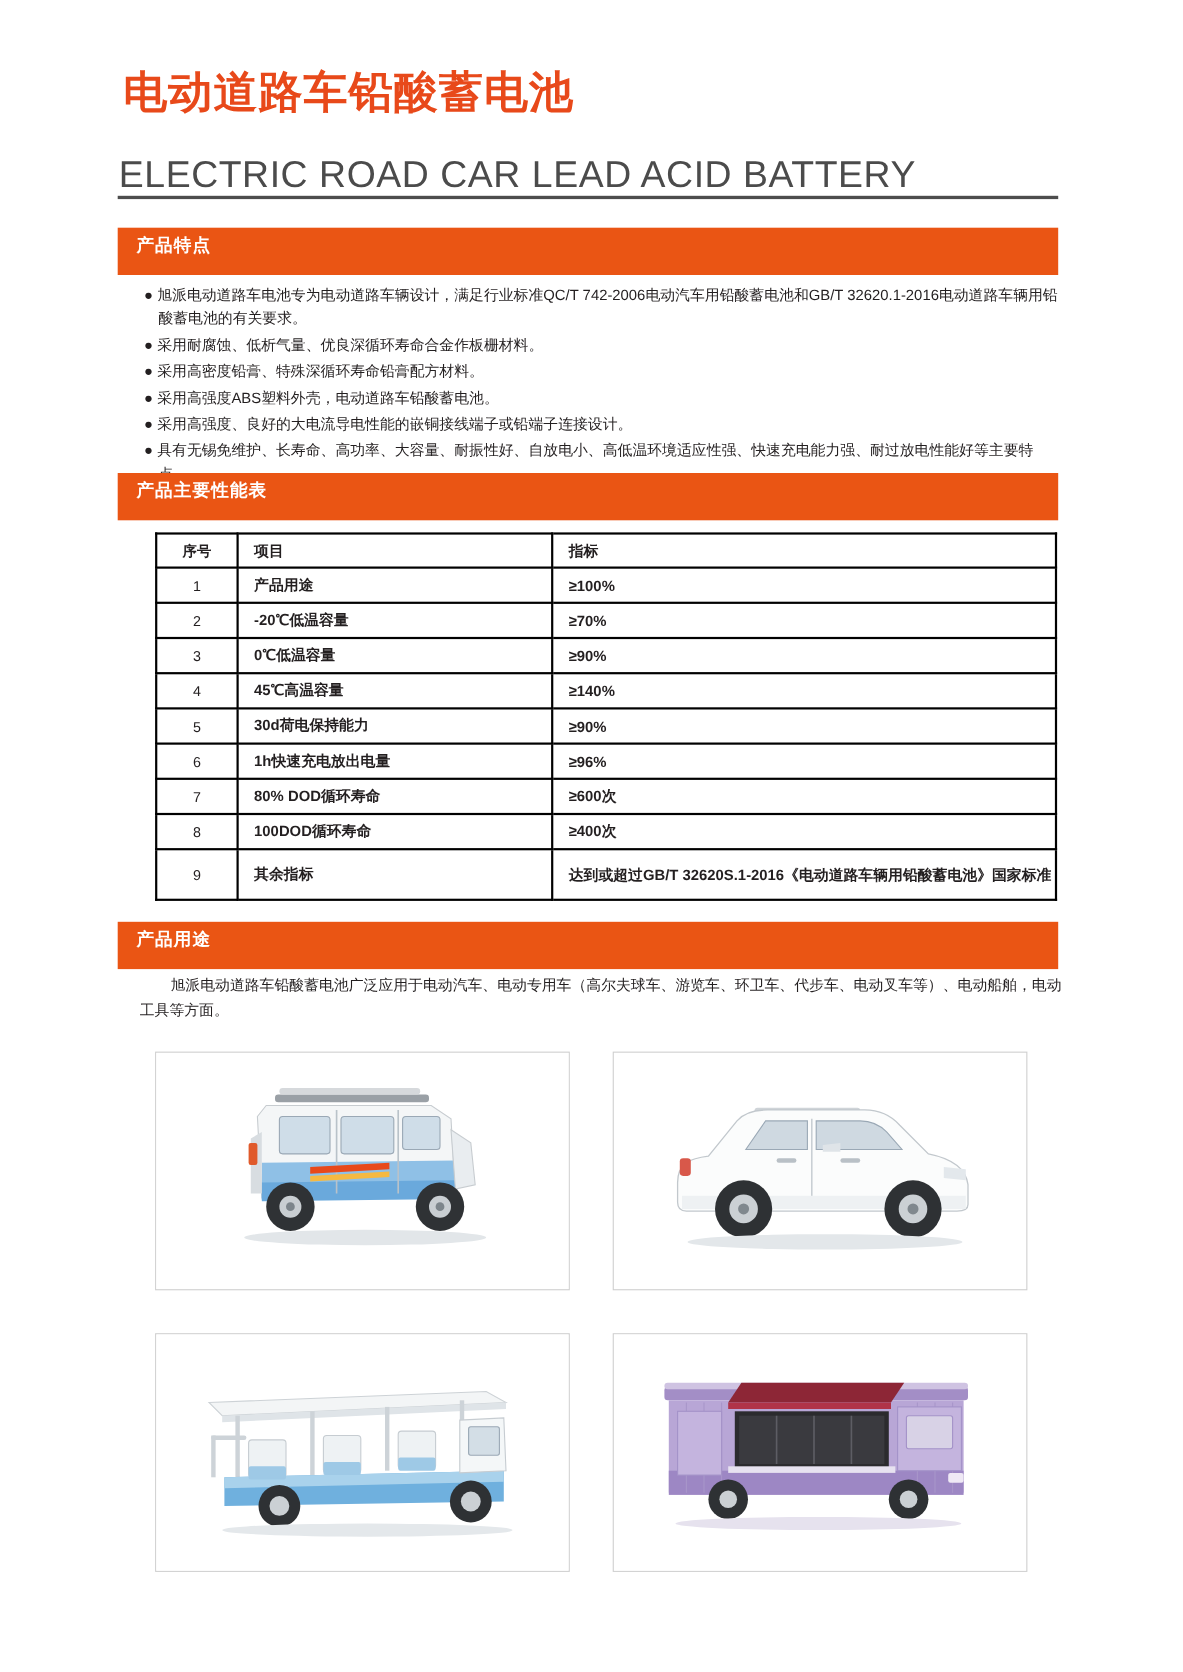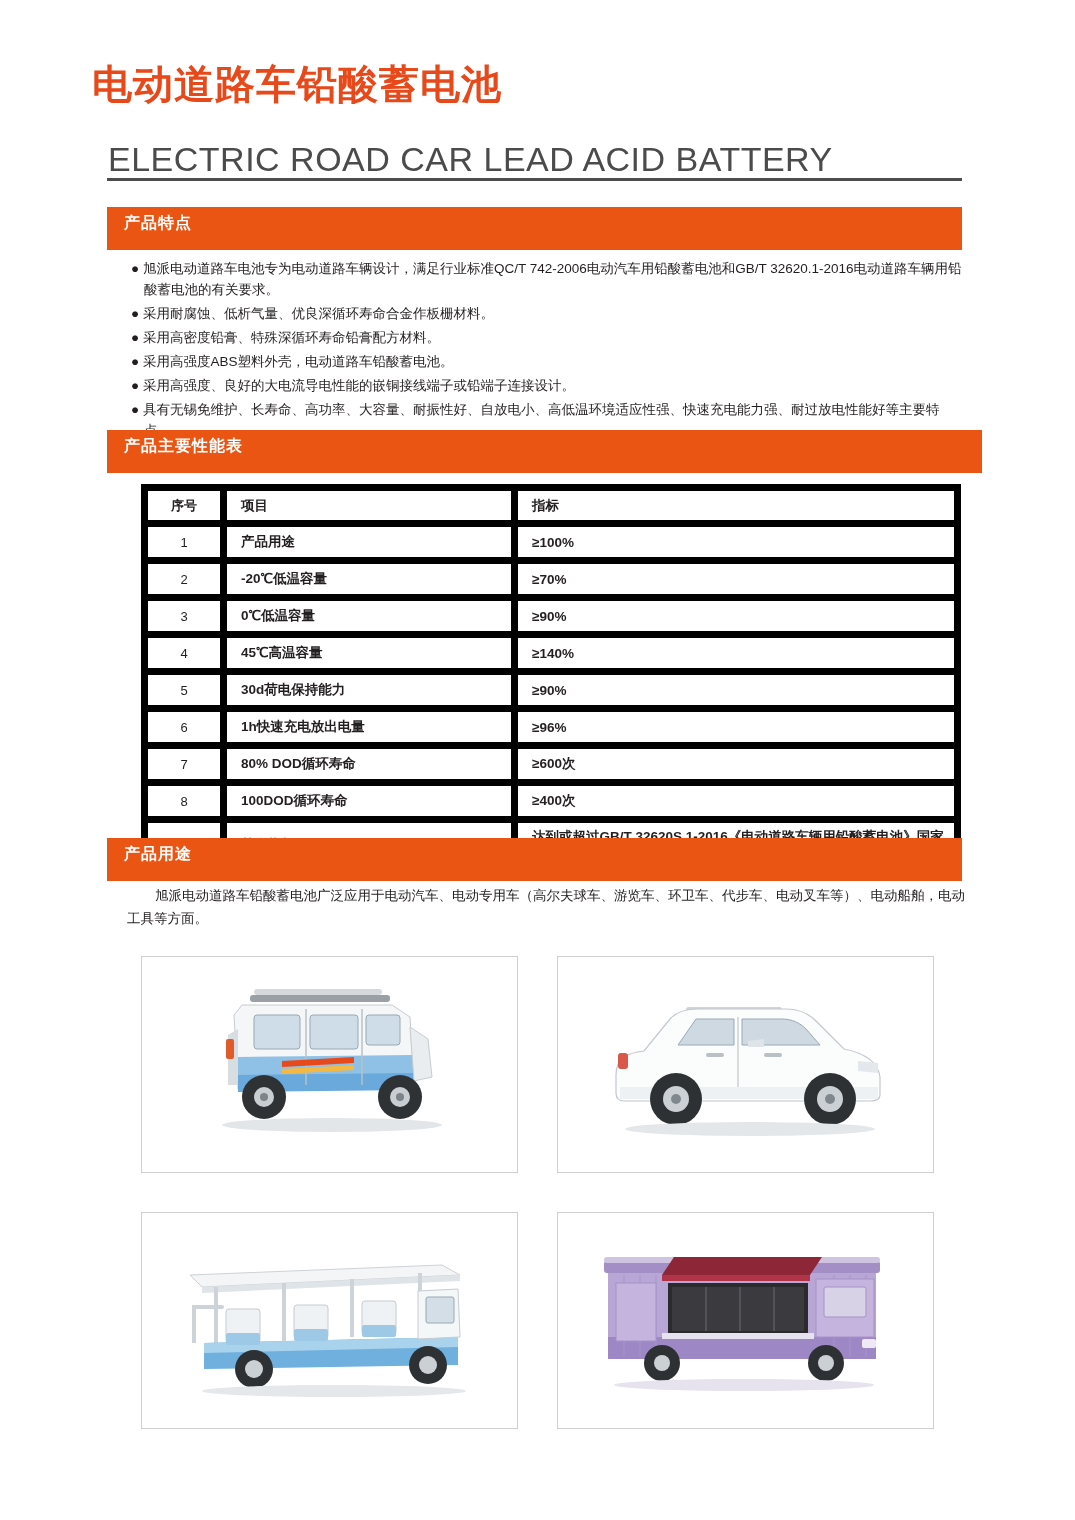--- a/index.html
+++ b/index.html
@@ -17,21 +17,21 @@
   }
   .page {
     position: absolute;
     left: 0; top: 0;
     width: 1075px;
     height: 1520px;
   }
   
   .title-zh {
     position: absolute;
-    left: 92px;
+    left: 112px;
     top: 62px;
     font-size: 40px;
     font-weight: bold;
     color: #e8491a;
     letter-spacing: 1px;
     line-height: 1.1;
   }
   .title-en {
     position: absolute;
     left: 108px;
@@ -61,21 +61,21 @@
   .section-bar .label {
     position: absolute;
     left: 17px;
     top: 6px;
     color: #ffffff;
     font-size: 16px;
     font-weight: bold;
     letter-spacing: 1px;
   }
   #bar-features { top: 207px; }
-  #bar-perf     { top: 430px; padding-left: 20px; }
+  #bar-perf     { top: 430px; }
   #bar-uses     { top: 838px; }
 
   
   .features {
     position: absolute;
     left: 131px;
     top: 258px;
     width: 832px;
   }
   .feature-item {
@@ -89,21 +89,21 @@
   
   .perf-table {
     position: absolute;
     left: 141px;
     top: 484px;
     width: 820px;
     border-collapse: collapse;
     font-size: 13.5px;
   }
   .perf-table td, .perf-table th {
-    border: 7px solid #000000;
+    border: 2px solid #000000;
     padding: 0;
     height: 30px;
     vertical-align: middle;
   }
   .perf-table .c-no {
     width: 72px;
     text-align: center;
     font-size: 13px;
   }
   .perf-table .c-item {

